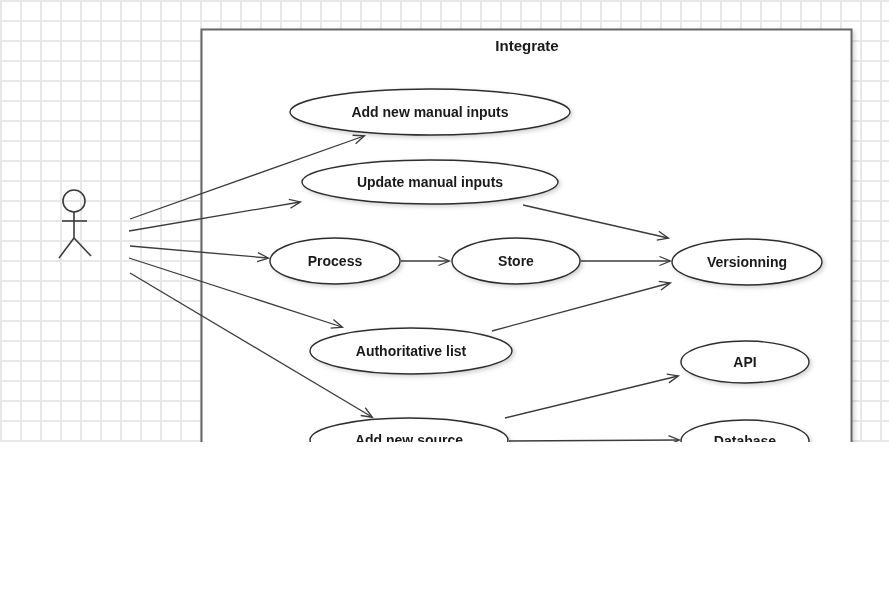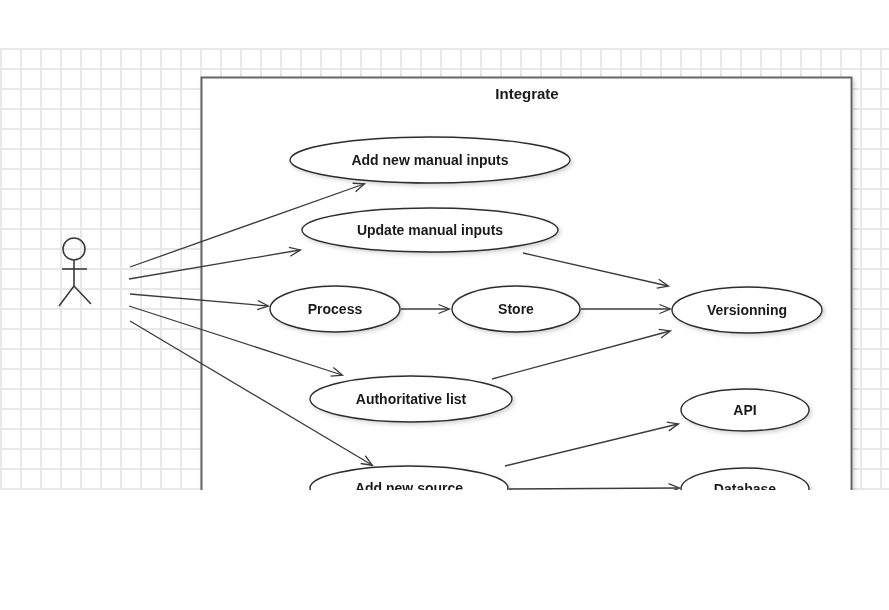--- a/index.html
+++ b/index.html
@@ -10,21 +10,20 @@
   .stage {
     position: relative;
     width: 889px;
     height: 442px;
     overflow: hidden;
     background-color: #ffffff;
     background-image:
       linear-gradient(to right, #e8e8e8 2px, transparent 2px),
       linear-gradient(to bottom, #e8e8e8 2px, transparent 2px);
     background-size: 20px 20px;
-    margin-top: 48px;
   }
   svg.diagram {
     position: absolute;
     left: 0;
     top: 0;
   }
   .shadowed {
     filter: drop-shadow(2px 2px 2px rgba(0,0,0,0.18));
   }
   .usecase-ellipse {

